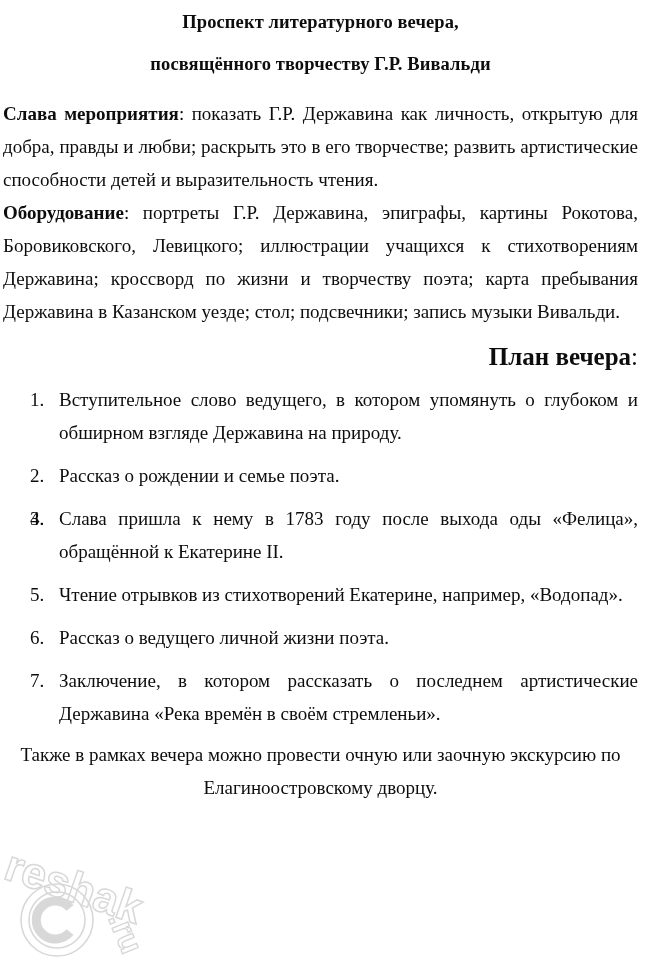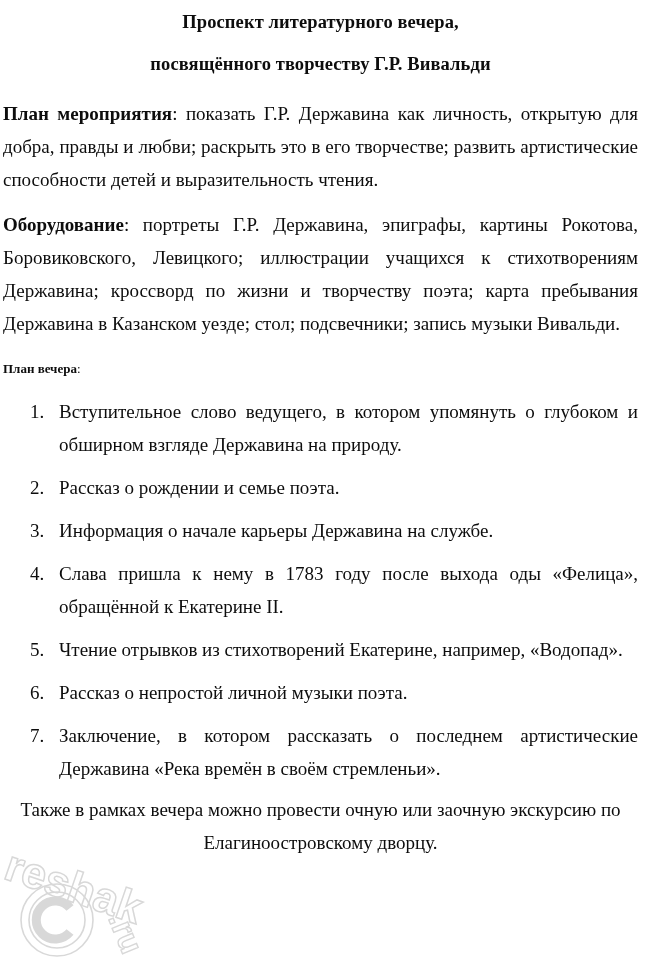--- a/index.html
+++ b/index.html
@@ -45,37 +45,37 @@
 
   
   .para {
     margin: 0;
     text-align: justify;
     text-justify: inter-word;
     font-size: 19px;
     line-height: 33px;
   }
   .para-goals { margin-top: 14px; }
-  .para-equipment { margin-top: 12px; }
+  .para-equipment { }
   .para-closing {
     margin-top: 8px;
     text-align: center;
   }
   .lead {
     font-weight: bold;
   }
 
   
   .plan-heading {
     margin: 0;
     margin-top: 12px;
-    font-size: 13px;
+    font-size: 25px;
     line-height: 33px;
     font-weight: normal;
-    text-align: left;
+    text-align: right;
   }
   .plan-heading .lead { font-weight: bold; }
 
   
   .plan-list {
     margin: 0;
     margin-top: 10px;
     padding: 0;
     list-style: none;
   }
@@ -115,50 +115,49 @@
 </head>
 <body>
 
 <div class="page">
 
   <h1 class="doc-title">
     <span class="title-line title-line-1">Проспект литературного вечера,</span>
     <span class="title-line title-line-2">посвящённого творчеству Г.Р. Вивальди</span>
   </h1>
 
-  <p class="para para-goals"><span class="lead">План мероприятия</span><span>: показать Г.Р. Державина как личность, открытую для добра, правды и любви; раскрыть это в его творчестве; развить артистические способности детей и выразительность чтения.</span></p>
+  <p class="para para-goals"><span class="lead">Слава мероприятия</span><span>: показать Г.Р. Державина как личность, открытую для добра, правды и любви; раскрыть это в его творчестве; развить артистические способности детей и выразительность чтения.</span></p>
 
   <p class="para para-equipment"><span class="lead">Оборудование</span><span>: портреты Г.Р. Державина, эпиграфы, картины Рокотова, Боровиковского, Левицкого; иллюстрации учащихся к стихотворениям Державина; кроссворд по жизни и творчеству поэта; карта пребывания Державина в Казанском уезде; стол; подсвечники; запись музыки Вивальди.</span></p>
 
   <p class="plan-heading"><span class="lead">План вечера</span><span>:</span></p>
 
   <ol class="plan-list">
     <li class="plan-item">
       <span class="num">1.</span>
       <span class="txt">Вступительное слово ведущего, в котором упомянуть о глубоком и обширном взгляде Державина на природу.</span>
     </li>
     <li class="plan-item no-justify">
       <span class="num">2.</span>
       <span class="txt">Рассказ о рождении и семье поэта.</span>
     </li>
     <li class="plan-item no-justify">
       <span class="num">3.</span>
-      <span class="txt">Информация о начале карьеры Державина на службе.</span>
     </li>
     <li class="plan-item">
       <span class="num">4.</span>
       <span class="txt">Слава пришла к нему в 1783 году после выхода оды «Фелица», обращённой к Екатерине II.</span>
     </li>
     <li class="plan-item">
       <span class="num">5.</span>
       <span class="txt">Чтение отрывков из стихотворений Екатерине, например, «Водопад».</span>
     </li>
     <li class="plan-item no-justify">
       <span class="num">6.</span>
-      <span class="txt">Рассказ о непростой личной музыки поэта.</span>
+      <span class="txt">Рассказ о ведущего личной жизни поэта.</span>
     </li>
     <li class="plan-item">
       <span class="num">7.</span>
       <span class="txt">Заключение, в котором рассказать о последнем артистические Державина «Река времён в своём стремленьи».</span>
     </li>
   </ol>
 
   <p class="para para-closing">Также в рамках вечера можно провести очную или заочную экскурсию по Елагиноостровскому дворцу.</p>
 
 </div>

